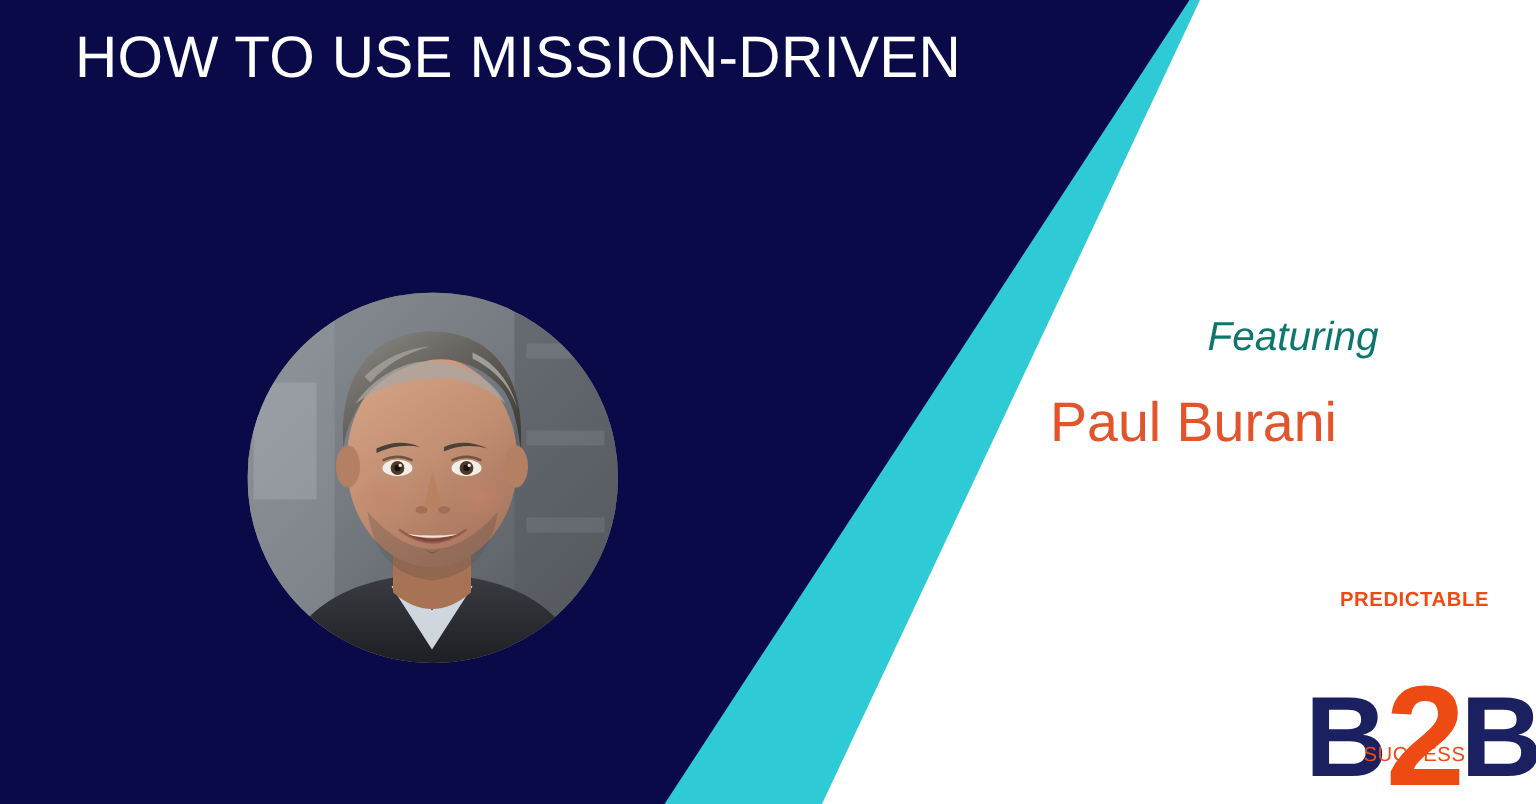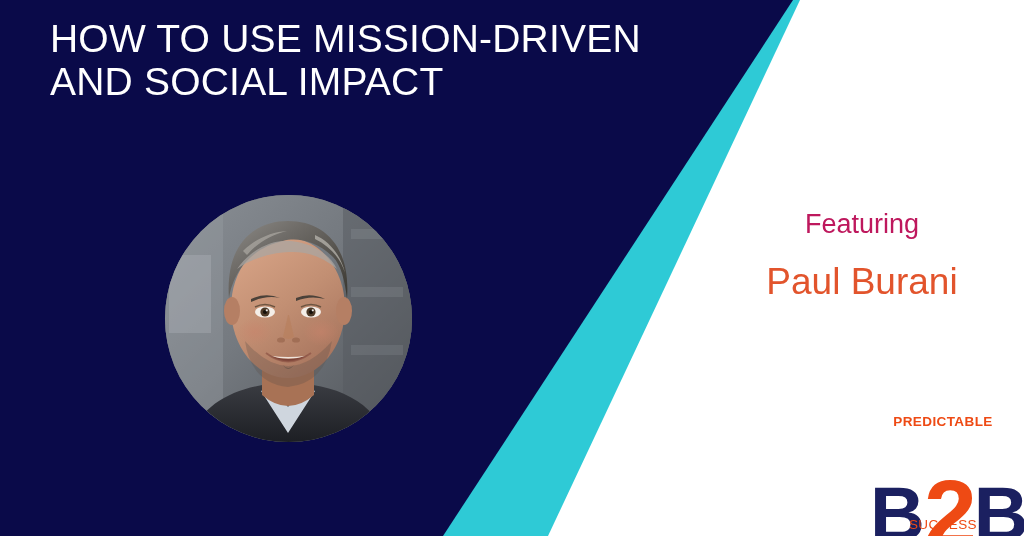--- a/index.html
+++ b/index.html
@@ -66,42 +66,42 @@
   }
   .avatar svg { display: block; width: 100%; height: 100%; }
 
   
   .featuring {
     position: absolute;
     left: 700px;
     top: 208px;
     width: 324px;
     text-align: center;
-    color: #be185d;
+    color: #0f766e;
     font-size: 27px;
     line-height: 32px;
     font-weight: 400;
+    font-style: italic;
   }
   .speaker-name {
     position: absolute;
     left: 700px;
     top: 260px;
     width: 324px;
-    text-align: center;
     color: #e2542c;
     font-size: 37px;
     line-height: 44px;
     font-weight: 400;
   }
 
   
   .logo {
     position: absolute;
     left: 870px;
-    top: 414px;
+    top: 392px;
     width: 146px;
     height: 118px;
   }
   .logo-top {
     position: absolute;
     top: 0;
     left: 0;
     width: 146px;
     text-align: center;
     color: #ee4a14;
@@ -153,21 +153,20 @@
 <body>
 
 <div id="slide">
 
   <div class="bg-white"></div>
   <div class="bg-teal"></div>
   <div class="bg-navy"></div>
 
   <div class="title-block">
     <div class="title-line">HOW TO USE MISSION-DRIVEN</div>
-    <div class="title-line">AND SOCIAL IMPACT</div>
   </div>
 
   <div class="avatar">
     <svg viewBox="0 0 247 247" preserveAspectRatio="xMidYMid slice">
       <defs>
         <linearGradient id="bgRoom" x1="0" y1="0" x2="1" y2="1">
           <stop offset="0%" stop-color="#8b9096"></stop>
           <stop offset="45%" stop-color="#74797f"></stop>
           <stop offset="100%" stop-color="#4e5257"></stop>
         </linearGradient>

